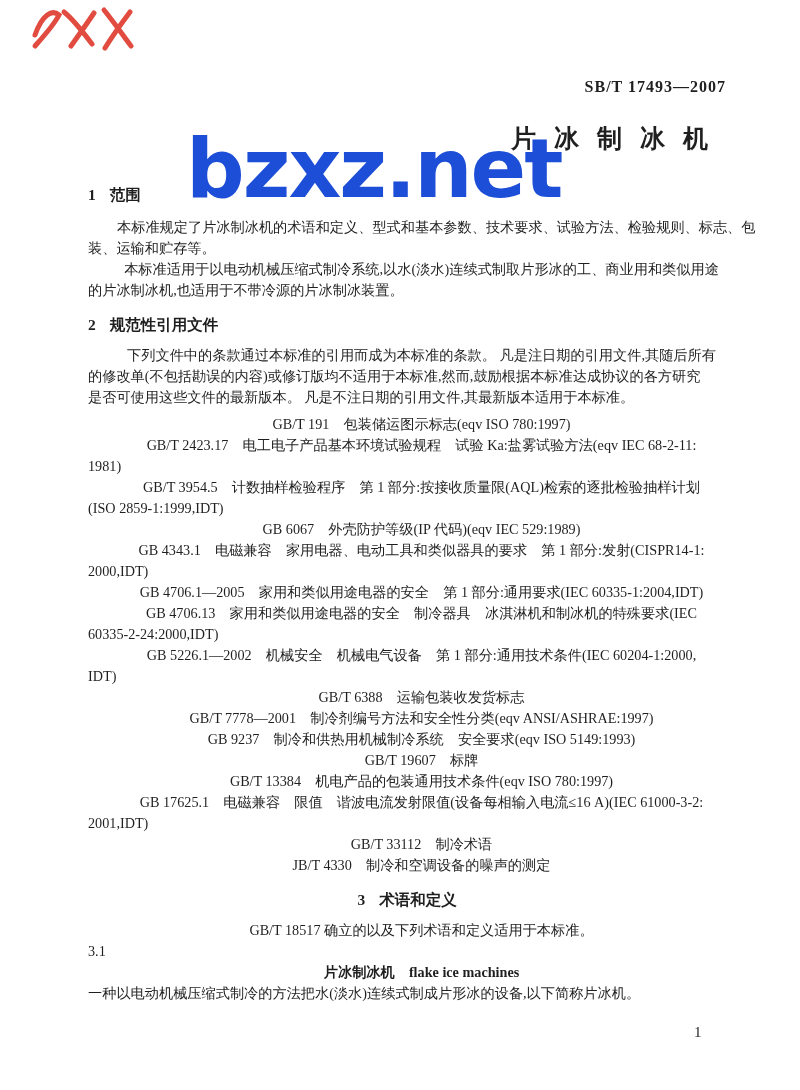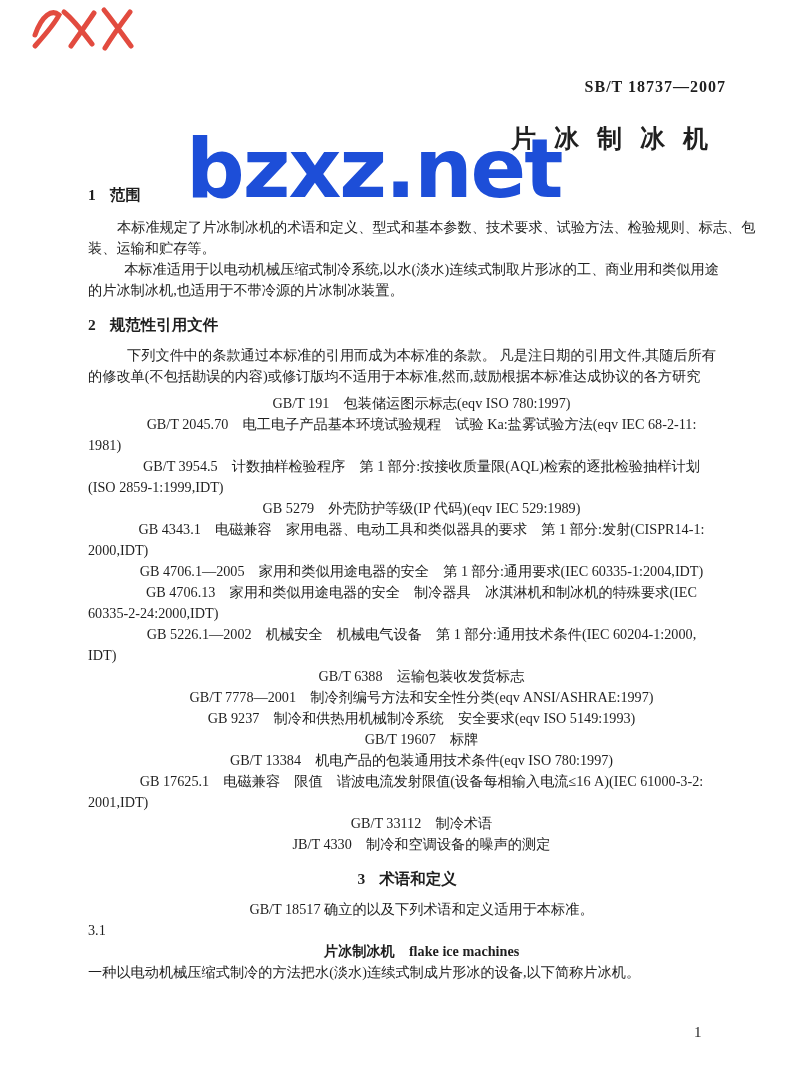--- a/index.html
+++ b/index.html
@@ -88,47 +88,48 @@
       <path d="M9,32 C16,12 26,6 33,12 C28,22 17,34 9,43"></path>
       <path d="M38,9 C48,17 57,29 66,41"></path>
       <path d="M68,10 C60,22 52,33 45,43"></path>
       <path d="M78,7 C87,18 96,31 105,43"></path>
       <path d="M104,9 C95,21 87,32 79,45"></path>
     </g>
   </svg>
 
   <div class="content">
 
-    <div class="hdr">SB/T 18737—2007</div>
+    <div class="hdr">SB/T 17493—2007</div>
 
     <div class="title">片冰制冰机</div>
 
     <div class="sec-h h1"><span class="num">1</span><span>范围</span></div>
 
     <div class="block">
         <div class="ln ind">本标准规定了片冰制冰机的术语和定义、型式和基本参数、技术要求、试验方法、检验规则、标志、包</div>
         <div class="ln">装、运输和贮存等。</div>
         <div class="ln ind">本标准适用于以电动机械压缩式制冷系统,以水(淡水)连续式制取片形冰的工、商业用和类似用途</div>
         <div class="ln">的片冰制冰机,也适用于不带冷源的片冰制冰装置。</div>
       </div>
 
     <div class="sec-h h2"><span class="num">2</span><span>规范性引用文件</span></div>
 
     <div class="block intro">
         <div class="ln ind">下列文件中的条款通过本标准的引用而成为本标准的条款。 凡是注日期的引用文件,其随后所有</div>
         <div class="ln">的修改单(不包括勘误的内容)或修订版均不适用于本标准,然而,鼓励根据本标准达成协议的各方研究</div>
+        <div class="ln">是否可使用这些文件的最新版本。 凡是不注日期的引用文件,其最新版本适用于本标准。</div>
       </div>
 
     <div class="block refs">
         <div class="ln ind">GB/T 191　包装储运图示标志(eqv ISO 780:1997)</div>
-        <div class="ln ind">GB/T 2045.70　电工电子产品基本环境试验规程　试验 Ka:盐雾试验方法(eqv IEC 68-2-11:</div>
+        <div class="ln ind">GB/T 2423.17　电工电子产品基本环境试验规程　试验 Ka:盐雾试验方法(eqv IEC 68-2-11:</div>
         <div class="ln">1981)</div>
         <div class="ln ind">GB/T 3954.5　计数抽样检验程序　第 1 部分:按接收质量限(AQL)检索的逐批检验抽样计划</div>
         <div class="ln">(ISO 2859-1:1999,IDT)</div>
-        <div class="ln ind">GB 5279　外壳防护等级(IP 代码)(eqv IEC 529:1989)</div>
+        <div class="ln ind">GB 6067　外壳防护等级(IP 代码)(eqv IEC 529:1989)</div>
         <div class="ln ind">GB 4343.1　电磁兼容　家用电器、电动工具和类似器具的要求　第 1 部分:发射(CISPR14-1:</div>
         <div class="ln">2000,IDT)</div>
         <div class="ln ind">GB 4706.1—2005　家用和类似用途电器的安全　第 1 部分:通用要求(IEC 60335-1:2004,IDT)</div>
         <div class="ln ind">GB 4706.13　家用和类似用途电器的安全　制冷器具　冰淇淋机和制冰机的特殊要求(IEC</div>
         <div class="ln">60335-2-24:2000,IDT)</div>
         <div class="ln ind">GB 5226.1—2002　机械安全　机械电气设备　第 1 部分:通用技术条件(IEC 60204-1:2000,</div>
         <div class="ln">IDT)</div>
         <div class="ln ind">GB/T 6388　运输包装收发货标志</div>
         <div class="ln ind">GB/T 7778—2001　制冷剂编号方法和安全性分类(eqv ANSI/ASHRAE:1997)</div>
         <div class="ln ind">GB 9237　制冷和供热用机械制冷系统　安全要求(eqv ISO 5149:1993)</div>

